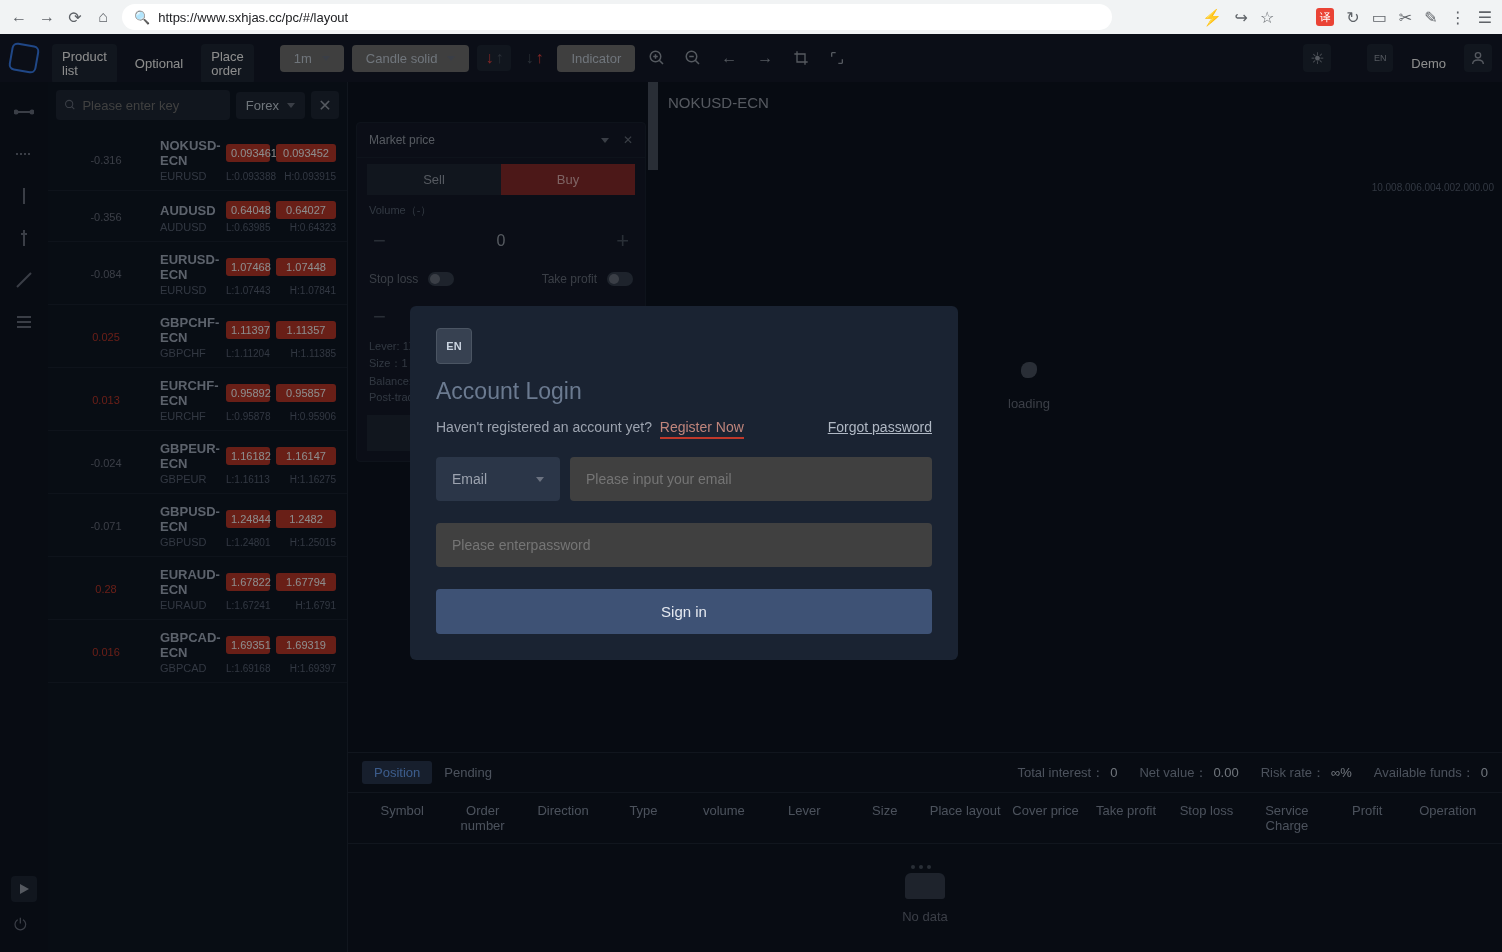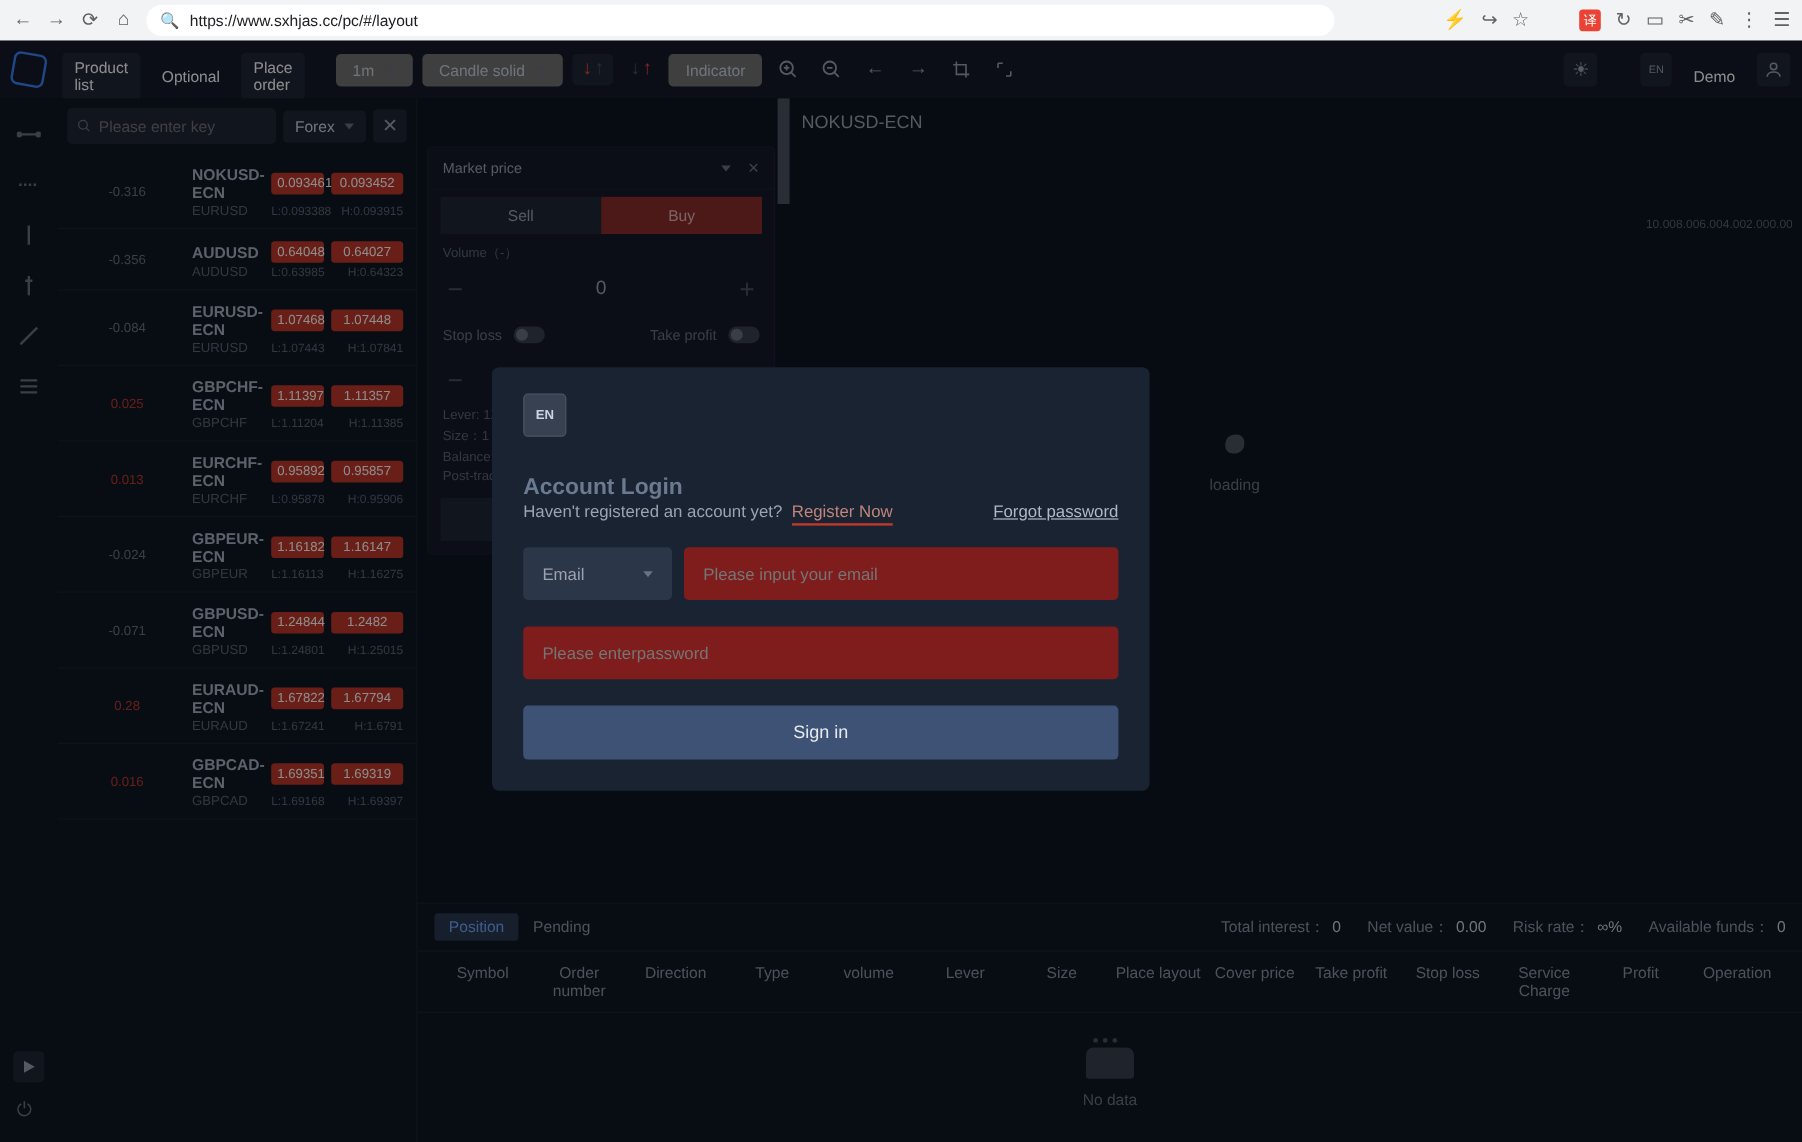--- a/index.html
+++ b/index.html
@@ -91,27 +91,27 @@
 .no-data { flex: 1; display: flex; flex-direction: column; align-items: center; justify-content: center; color: #6b7280; font-size: 13px; gap: 10px; }
 .no-data-icon { width: 40px; height: 26px; background: #374151; border-radius: 6px 6px 3px 3px; position: relative; }
 .no-data-icon::before { content: ''; position: absolute; top: -8px; left: 6px; width: 4px; height: 4px; background: #4b5563; border-radius: 50%; box-shadow: 8px 0 #4b5563, 16px 0 #4b5563; }
 
 
 .dim { position: absolute; inset: 0; background: rgba(0,0,0,0.45); }
 
 
 .modal { position: absolute; left: 410px; top: 272px; width: 548px; background: #1a2332; border-radius: 6px; padding: 22px 26px 26px; color: #9ca3af; }
 .modal .lang-badge { width: 36px; height: 36px; background: #374151; border-radius: 4px; display: flex; align-items: center; justify-content: center; color: #cbd5e1; font-size: 11px; font-weight: bold; border:1px solid #4b5563; }
-.modal h2 { color: #6b7a90; font-size: 19px; font-weight: 700; margin-top: 32px; }
-.modal .reg-row { display: flex; justify-content: space-between; align-items: center; font-size: 14px; }
+.modal h2 { color: #6b7a90; font-size: 23px; font-weight: 400; margin-top: 14px; }
+.modal .reg-row { display: flex; justify-content: space-between; align-items: center; margin-top: 14px; font-size: 14px; }
 .modal .reg-link { color: #c0857c; border-bottom: 2px solid #c0392b; padding-bottom: 2px; margin-left: 4px; }
 .modal .forgot { color: #b0b8c4; text-decoration: underline; }
 .modal .form-row { display: flex; gap: 10px; margin-top: 22px; }
 .modal .select { background: #2b3648; border-radius: 4px; padding: 14px 16px; display: flex; align-items: center; gap: 10px; font-size: 14px; width: 124px; justify-content: space-between; }
-.modal .input { background: #7f1d1d; border-radius: 4px; flex: 1; display: flex; align-items: center; }
+.modal .input { background: #404040; border-radius: 4px; flex: 1; display: flex; align-items: center; }
 .modal .input input { background: transparent; border: none; outline: none; padding: 14px 16px; width: 100%; color: #cbd5e1; font-size: 14px; }
 .modal .signin { margin-top: 22px; background: #3e5275; color: #e5e9f0; text-align: center; padding: 14px; border-radius: 4px; font-size: 15px; cursor: pointer; }
 
 svg { display: block; }
 </style>
 </head>
 <body>
 
 <div class="browser-bar">
   <div class="nav-icon">←</div>

